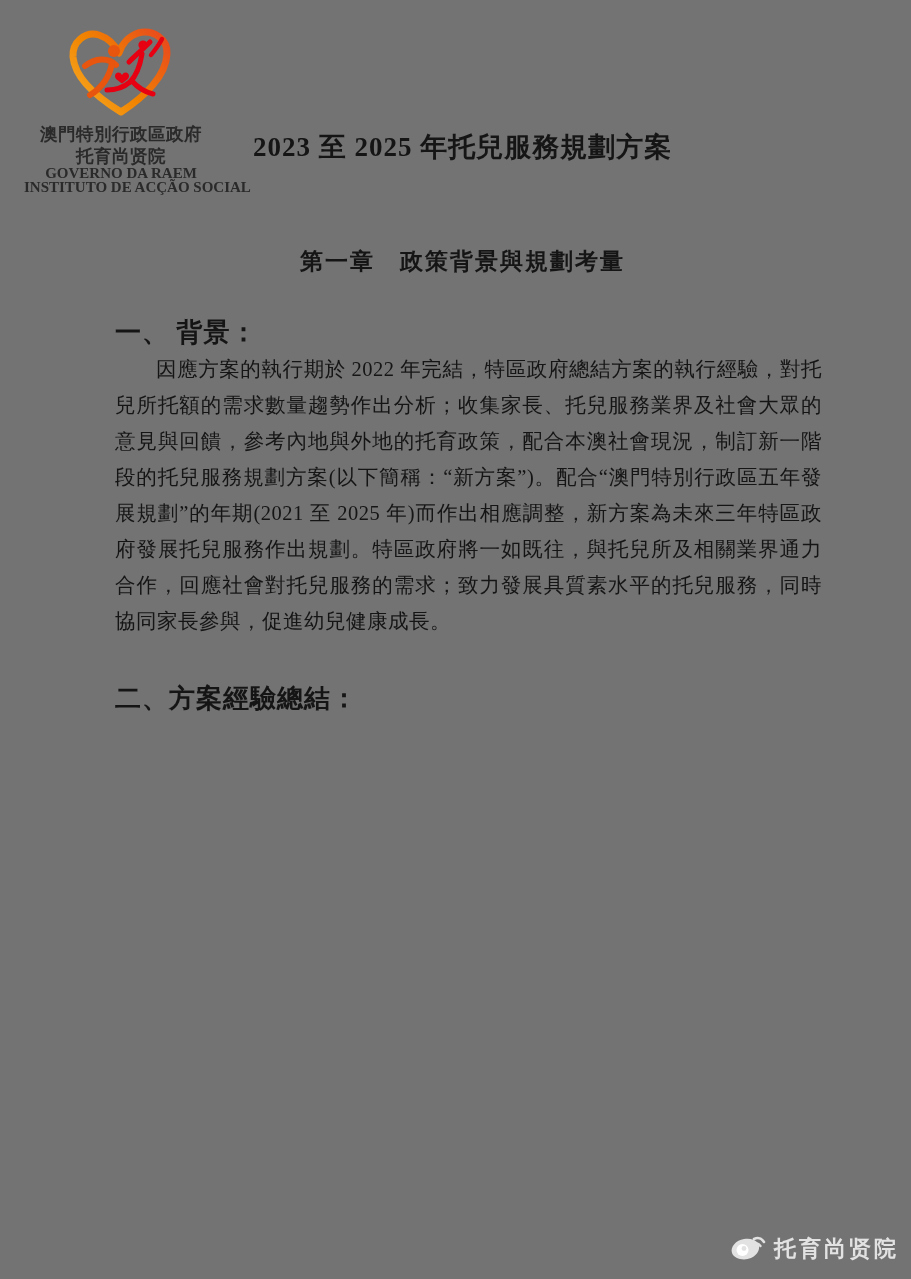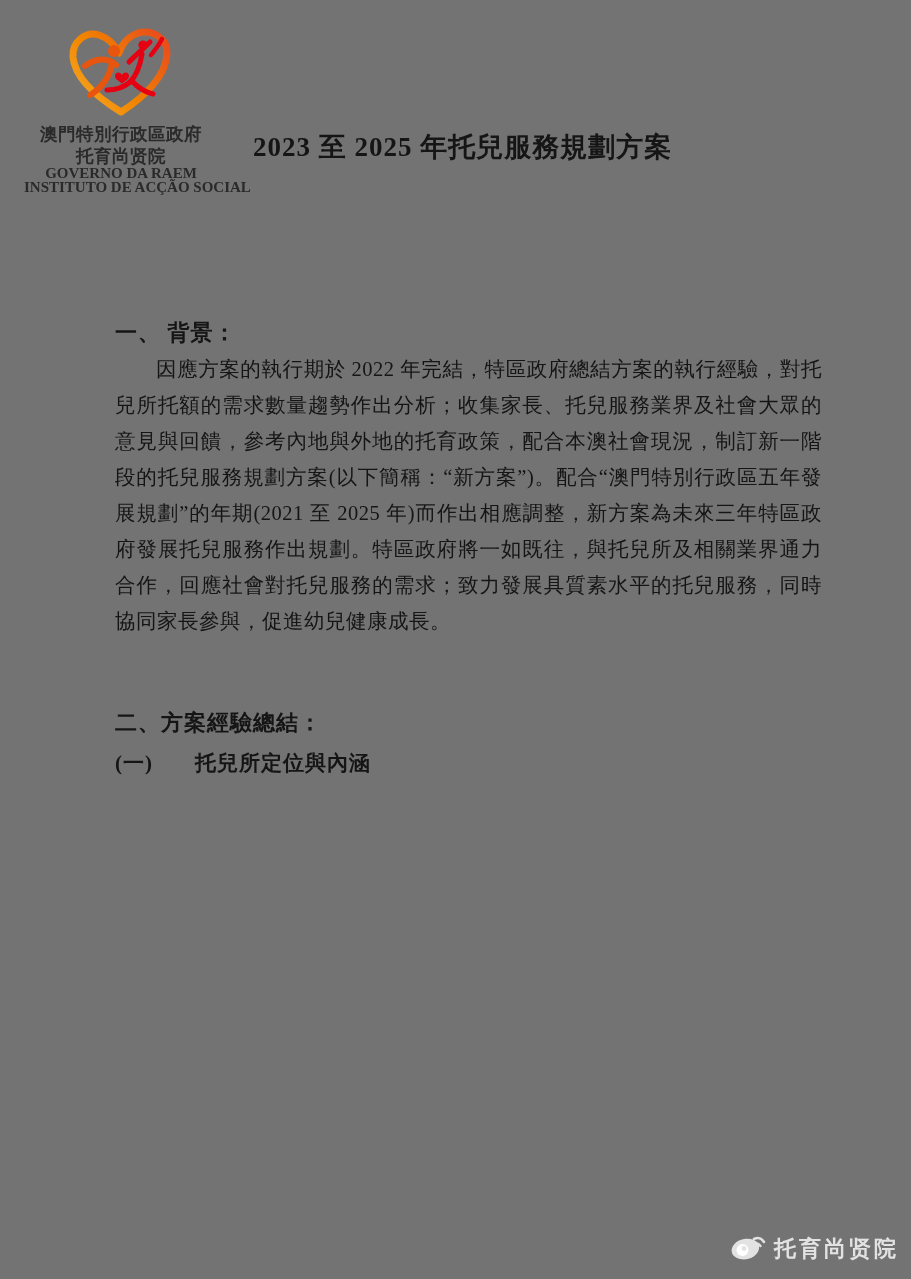--- a/index.html
+++ b/index.html
@@ -80,25 +80,25 @@
     position: absolute;
     top: 315px;
     left: 115px;
     width: 707px;
     font-size: 20.5px;
     line-height: 36px;
     letter-spacing: 0.5px;
   }
   .sec-heading {
     font-weight: 700;
-    font-size: 22px;
+    font-size: 26px;
     margin: 0;
     letter-spacing: 1px;
   }
-  .sec-heading.gap-top { margin-top: 66px; }
+  .sec-heading.gap-top { margin-top: 42px; }
   p.para {
     margin: 0;
     text-align: justify;
     text-indent: 2em;
   }
   .sub-heading {
     font-weight: 700;
     font-size: 21px;
     margin: 4px 0 0 0;
     letter-spacing: 1px;
@@ -156,31 +156,29 @@
     <div class="org-zh">澳門特別行政區政府</div>
     <div class="org-zh">托育尚贤院</div>
     <div class="org-pt">GOVERNO DA RAEM</div>
     <div class="org-pt">INSTITUTO DE ACÇÃO SOCIAL</div>
   </div>
 
   <div class="title-block">
     <div class="title-line2">2023 至 2025 年托兒服務規劃方案</div>
   </div>
 
+  <div class="chapter-heading">第一章　政策背景與規劃考量</div>
 
   <div class="content">
 
     <h2 class="sec-heading">一、 背景：</h2>
     <p class="para">因應方案的執行期於 2022 年完結，特區政府總結方案的執行經驗，對托兒所托額的需求數量趨勢作出分析；收集家長、托兒服務業界及社會大眾的意見與回饋，參考內地與外地的托育政策，配合本澳社會現況，制訂新一階段的托兒服務規劃方案(以下簡稱：“新方案”)。配合“澳門特別行政區五年發展規劃”的年期(2021 至 2025 年)而作出相應調整，新方案為未來三年特區政府發展托兒服務作出規劃。特區政府將一如既往，與托兒所及相關業界通力合作，回應社會對托兒服務的需求；致力發展具質素水平的托兒服務，同時協同家長參與，促進幼兒健康成長。</p>
 
     <h2 class="sec-heading gap-top">二、方案經驗總結：</h2>
 
-    <h3 class="sub-heading">
-      <span class="sub-label">(一)</span><span class="sub-title">托兒所定位與內涵</span>
-    </h3>
 
   </div>
 
   <div class="watermark">
     <span>
       <svg width="38" height="30" viewBox="0 0 38 30" xmlns="http://www.w3.org/2000/svg" aria-hidden="true">
         <path d="M15,8 C7,9 1,16 3,22 C5,28 15,30 22,27 C29,24 32,17 29,12 C26,8 20,7 15,8 Z" fill="#e2e2e2"></path>
         <circle cx="13.5" cy="19" r="6" fill="#ffffff"></circle>
         <circle cx="15" cy="17.5" r="2.4" fill="#e2e2e2"></circle>
         <path d="M25,8 Q31,5 35,11" fill="none" stroke="#e2e2e2" stroke-width="2.6" stroke-linecap="round"></path>

